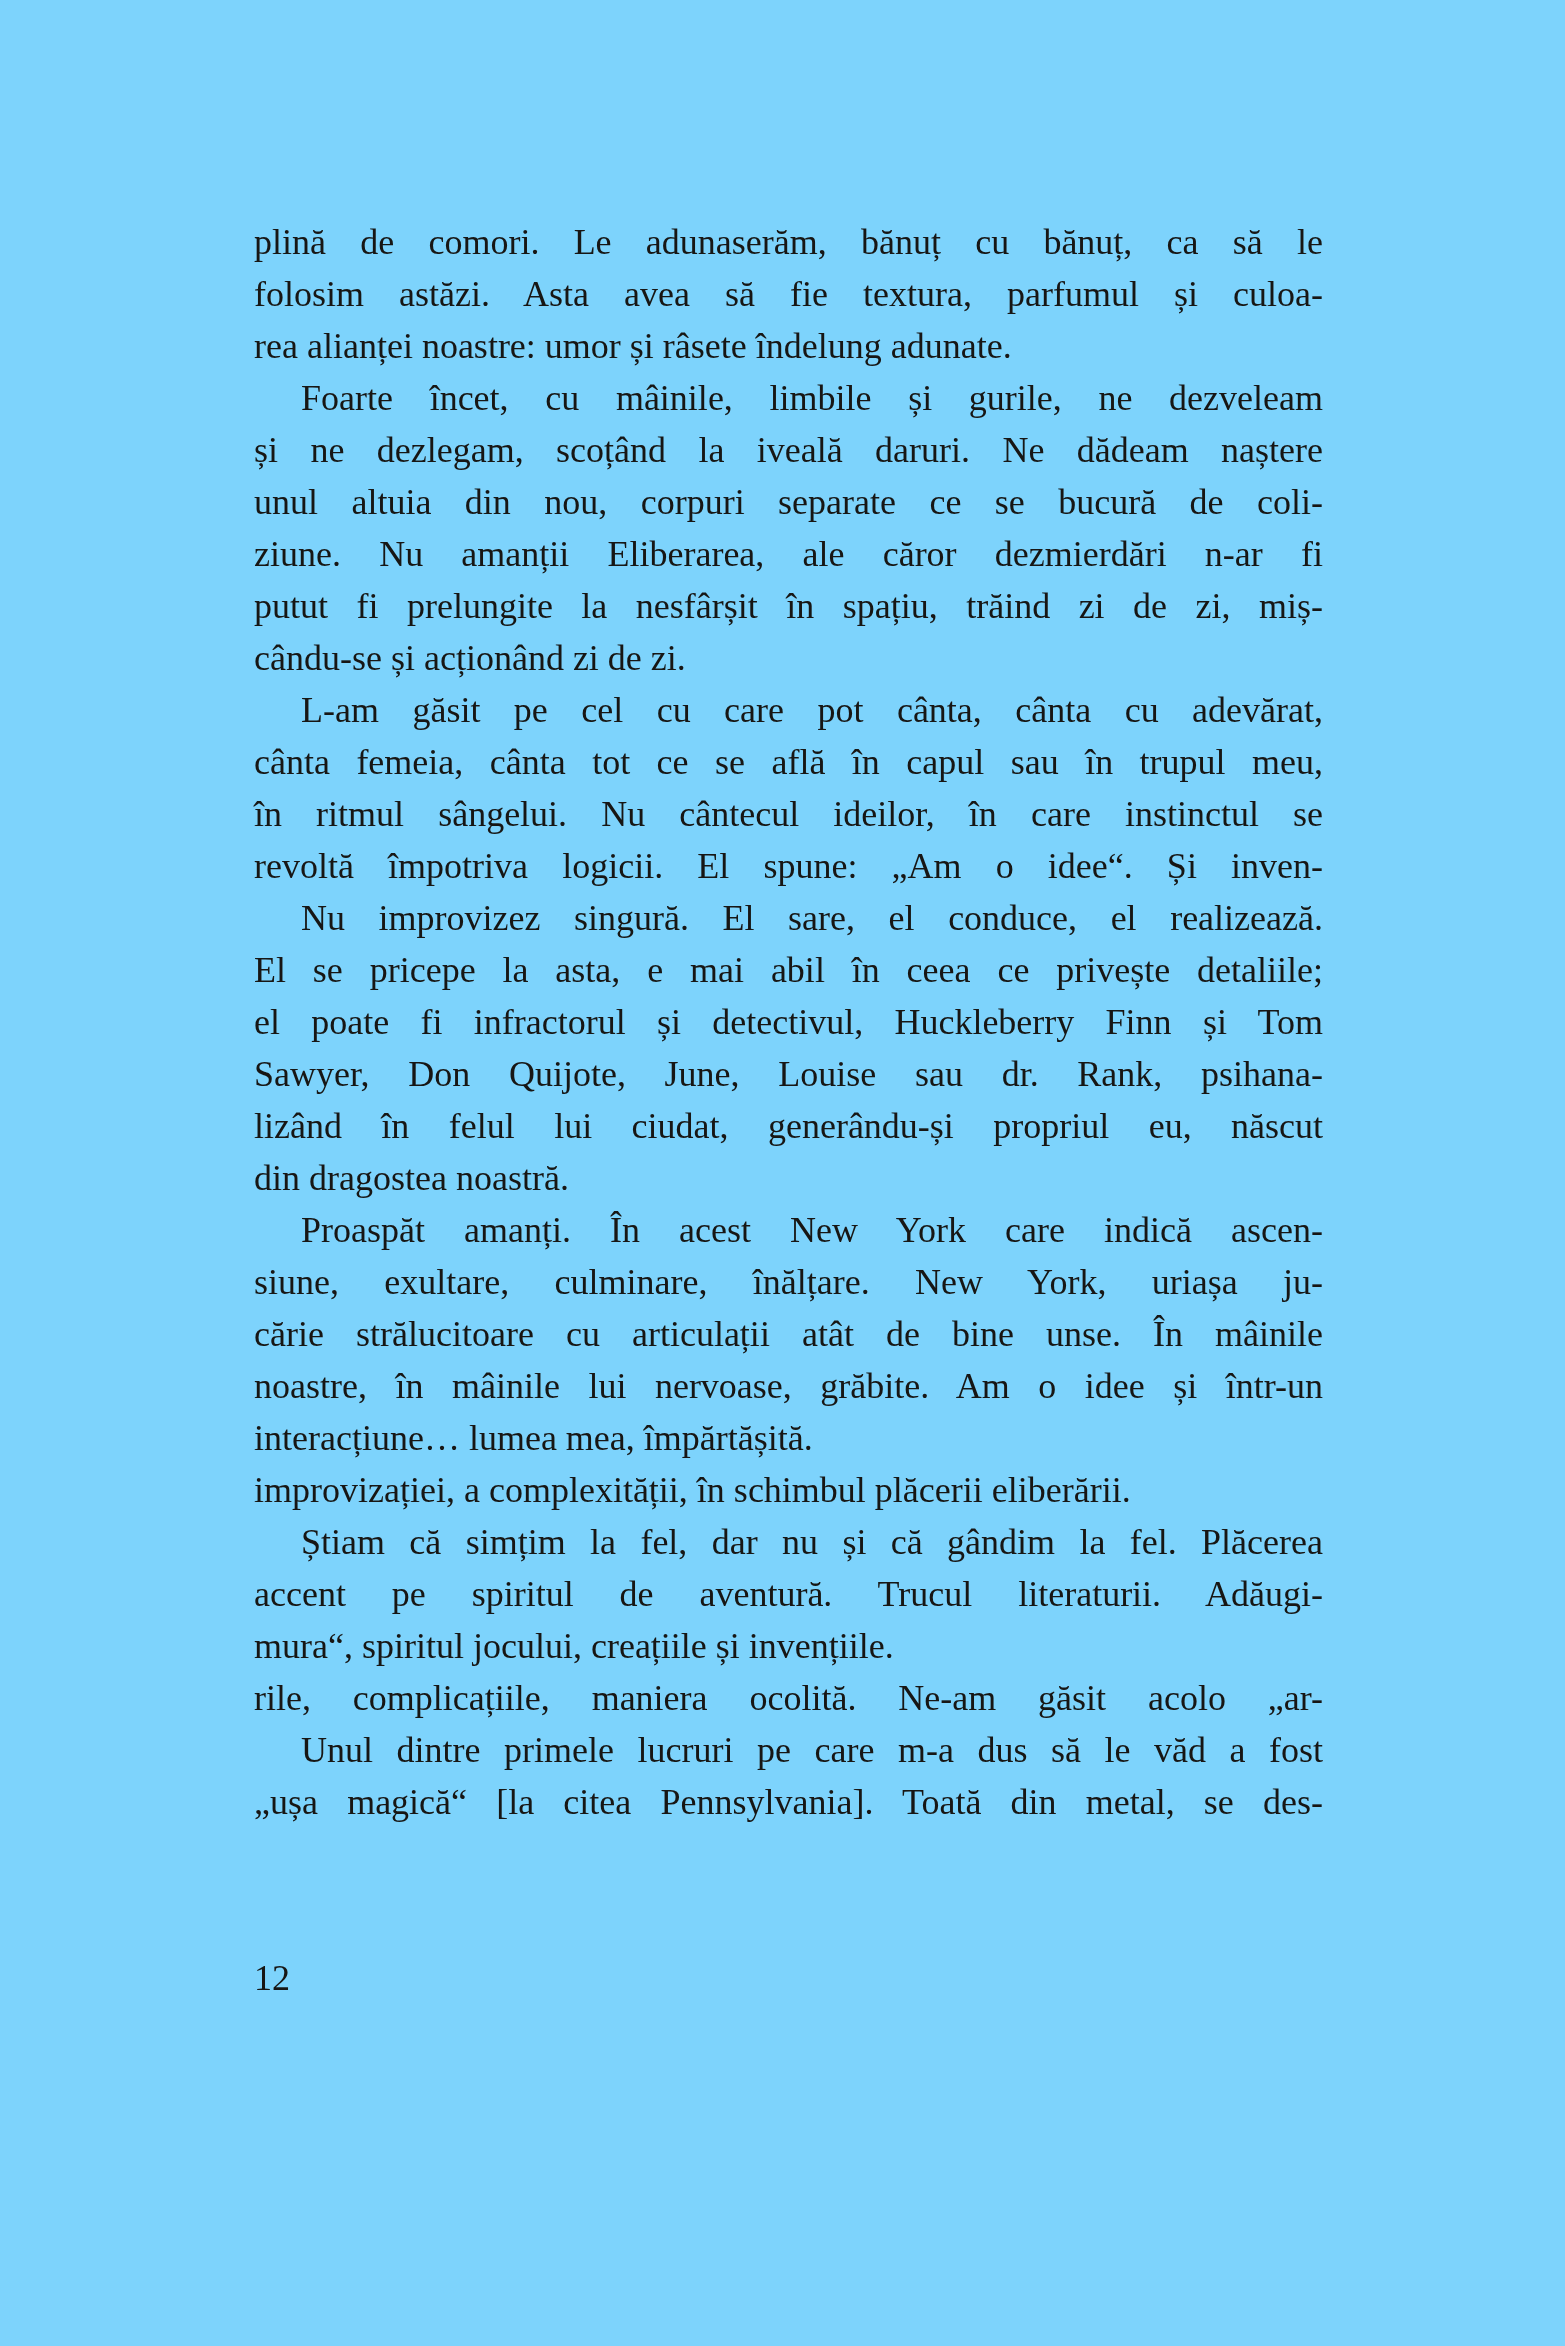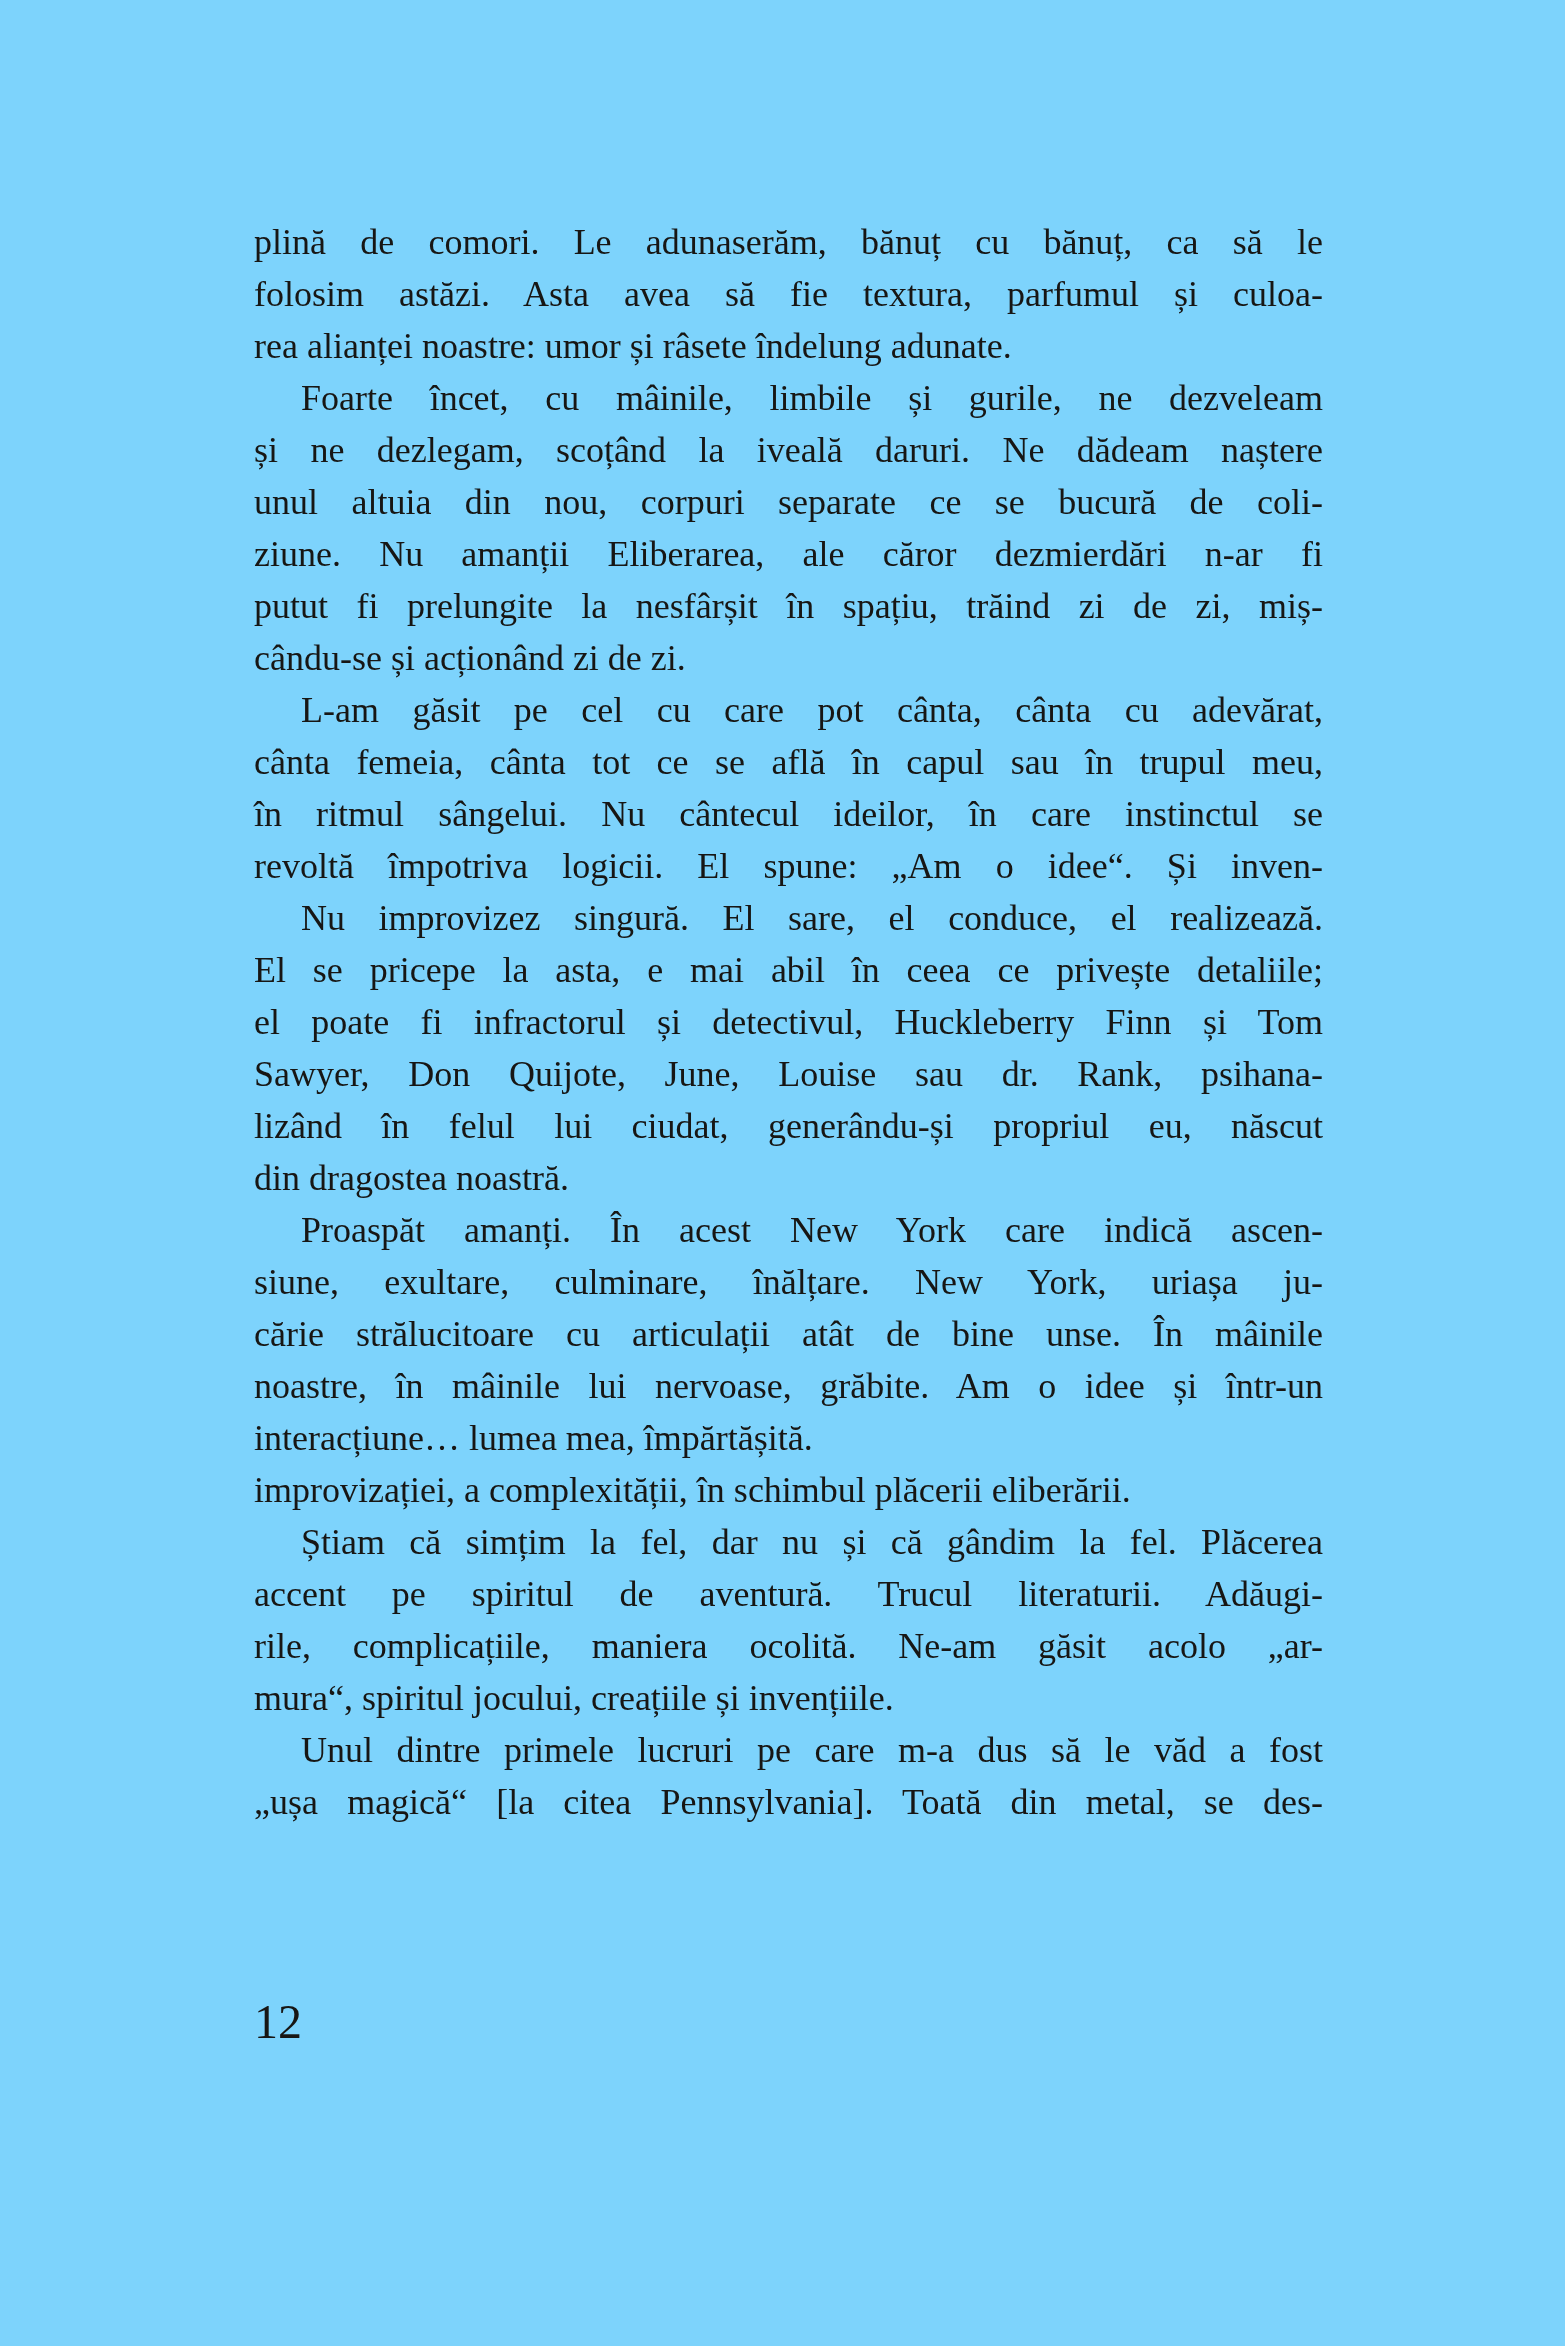--- a/index.html
+++ b/index.html
@@ -37,22 +37,22 @@
   }
   .line.indent {
     text-indent: 47px;
   }
   .italic {
     font-style: italic;
   }
   .page-number {
     position: absolute;
     left: 254px;
-    top: 1996px;
-    font-size: 48px;
+    top: 1952px;
+    font-size: 36px;
     line-height: 52px;
   }
 </style>
 </head>
 <body>
 
 <div class="book-page">
   <div class="text-block">
       <div class="paragraph">
         <div class="line"><span>plină de comori. Le adunaserăm, bănuț cu bănuț, ca să le</span></div>
@@ -87,22 +87,22 @@
         <div class="line"><span>cărie strălucitoare cu articulații atât de bine unse. În mâinile</span></div>
         <div class="line"><span>noastre, în mâinile lui nervoase, grăbite. Am o idee și într-un</span></div>
         <div class="line para-end"><span>interacțiune… lumea mea, împărtășită.</span></div>
       </div>
       <div class="paragraph">
         <div class="line para-end"><span>improvizației, a complexității, în schimbul plăcerii eliberării.</span></div>
         <div class="line indent"><span>Știam că simțim la fel, dar nu și că gândim la fel. Plăcerea</span></div>
       </div>
       <div class="paragraph">
         <div class="line"><span>accent pe spiritul de aventură. Trucul literaturii. Adăugi-</span></div>
+        <div class="line para-end"><span>mura“, spiritul jocului, creațiile și invențiile.</span></div>
         <div class="line"><span>rile, complicațiile, maniera ocolită. Ne-am găsit acolo „ar-</span></div>
-        <div class="line para-end"><span>mura“, spiritul jocului, creațiile și invențiile.</span></div>
       </div>
       <div class="paragraph">
         <div class="line indent"><span>Unul dintre primele lucruri pe care m-a dus să le văd a fost</span></div>
         <div class="line"><span>„ușa magică“ [la citea Pennsylvania]. Toată din metal, se des-</span></div>
       </div>
     </div>
   <div class="page-number">12</div>
 </div>
 
 

